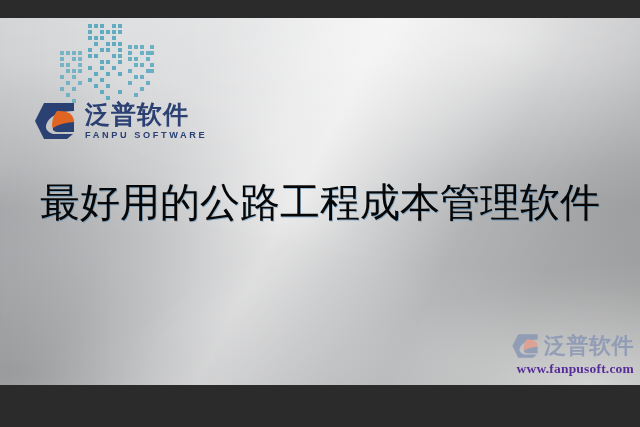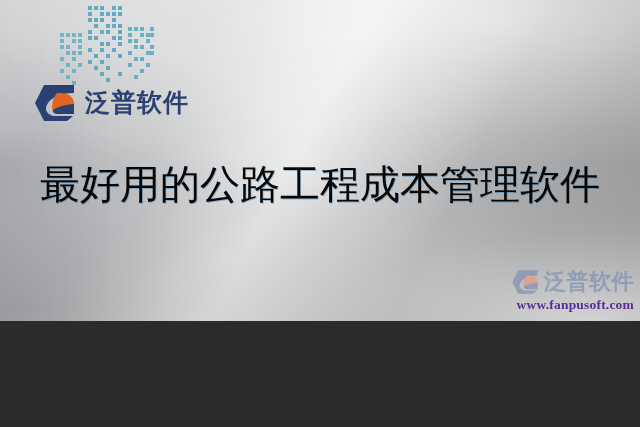--- a/index.html
+++ b/index.html
@@ -3,24 +3,25 @@
 <meta charset="utf-8">
 <style>
   html, body {
     margin: 0;
     padding: 0;
     background: #2b2b2b;
   }
   #stage {
     position: relative;
     width: 640px;
-    height: 321px;
+    height: 367px;
     overflow: hidden;
     font-family: "Liberation Sans", sans-serif;
     background: #b9babc;
+    margin-top: 18px;
   }
 
   
   .bg-base {
     position: absolute;
     inset: 0;
     background:
       linear-gradient(135deg,
         #d9dadc 0%,
         #d4d5d7 14%,
@@ -272,20 +273,21 @@
   <div class="logo-block">
     <div class="logo-mark">
       <svg width="46" height="40" viewBox="0 0 46 40" xmlns="http://www.w3.org/2000/svg" aria-hidden="true">
         <path d="M11 2 L41 2 L41 10 Q22 10 15 20 Q9 29 20 33 L40 33 L34 38 L11 38 L2 20 Z" fill="#2b4073"></path>
         <path d="M24 10 Q39 9 41 19 Q42 28 30 31 Q20 32 19 25 Q19 16 24 10 Z" fill="#e06522"></path>
         <path d="M20 27 Q27 22 41 21 L41 31 L24 31 Q19 30 20 27 Z" fill="#2b4073"></path>
       </svg>
     </div>
     <div class="logo-text">
       <div class="logo-cn">泛普软件</div>
+      <div class="logo-en">FANPU SOFTWARE</div>
     </div>
   </div>
 
   <div class="headline">最好用的公路工程成本管理软件</div>
 
   <div class="watermark">
     <div class="wm-row">
       <div class="wm-mark">
         <svg width="30" height="26" viewBox="0 0 46 40" xmlns="http://www.w3.org/2000/svg" aria-hidden="true">
           <path d="M11 2 L41 2 L41 10 Q22 10 15 20 Q9 29 20 33 L40 33 L34 38 L11 38 L2 20 Z" fill="#8e9bb5"></path>

